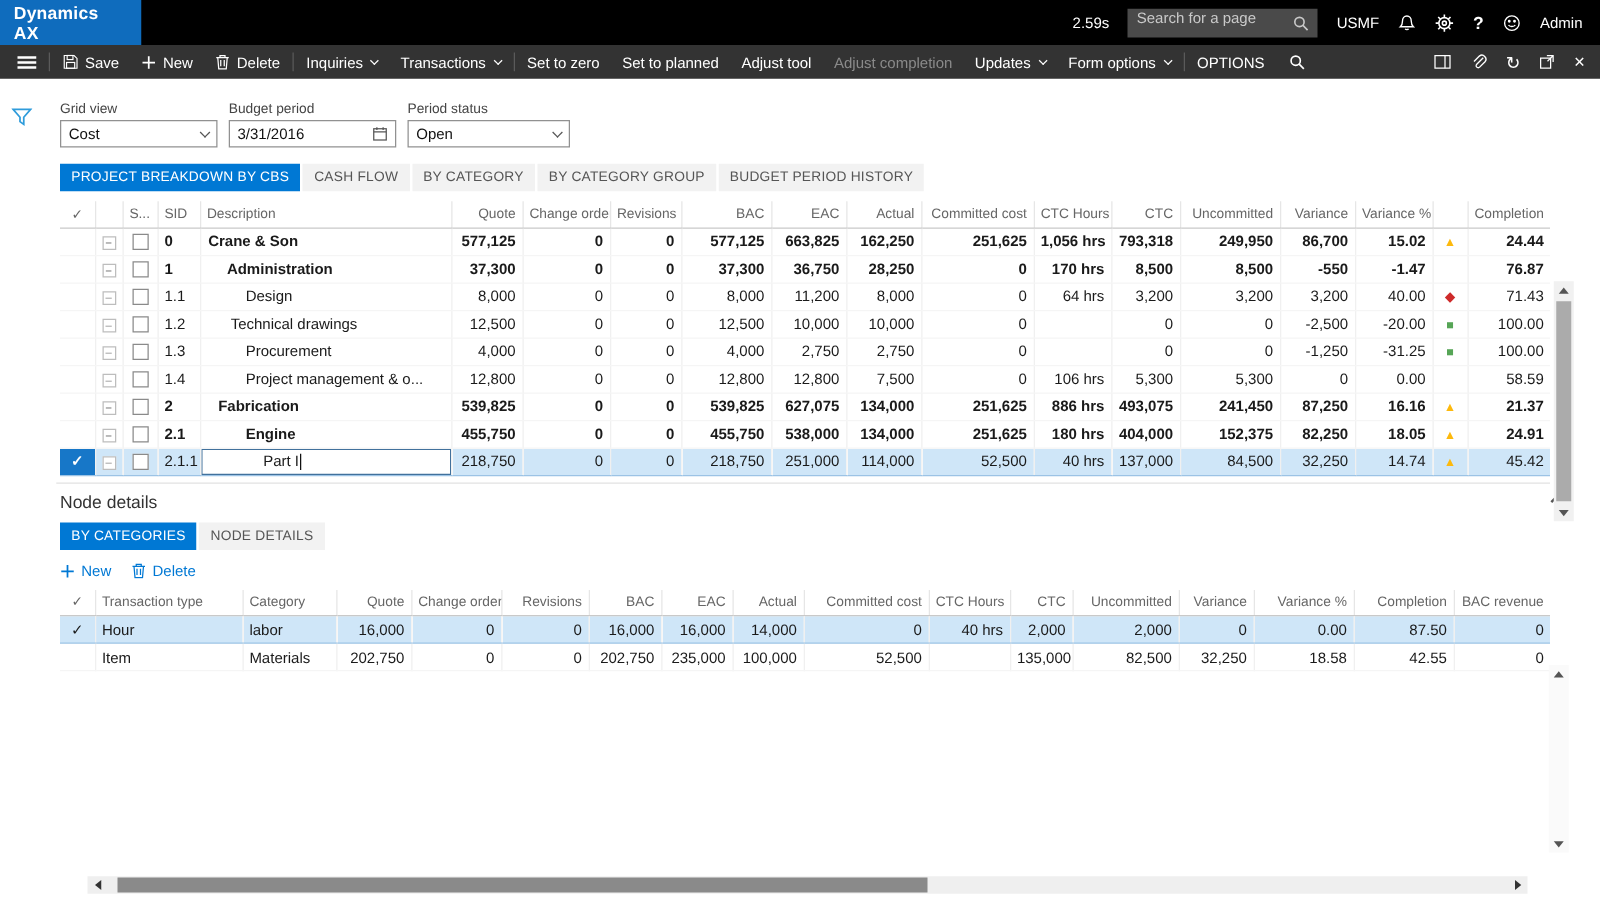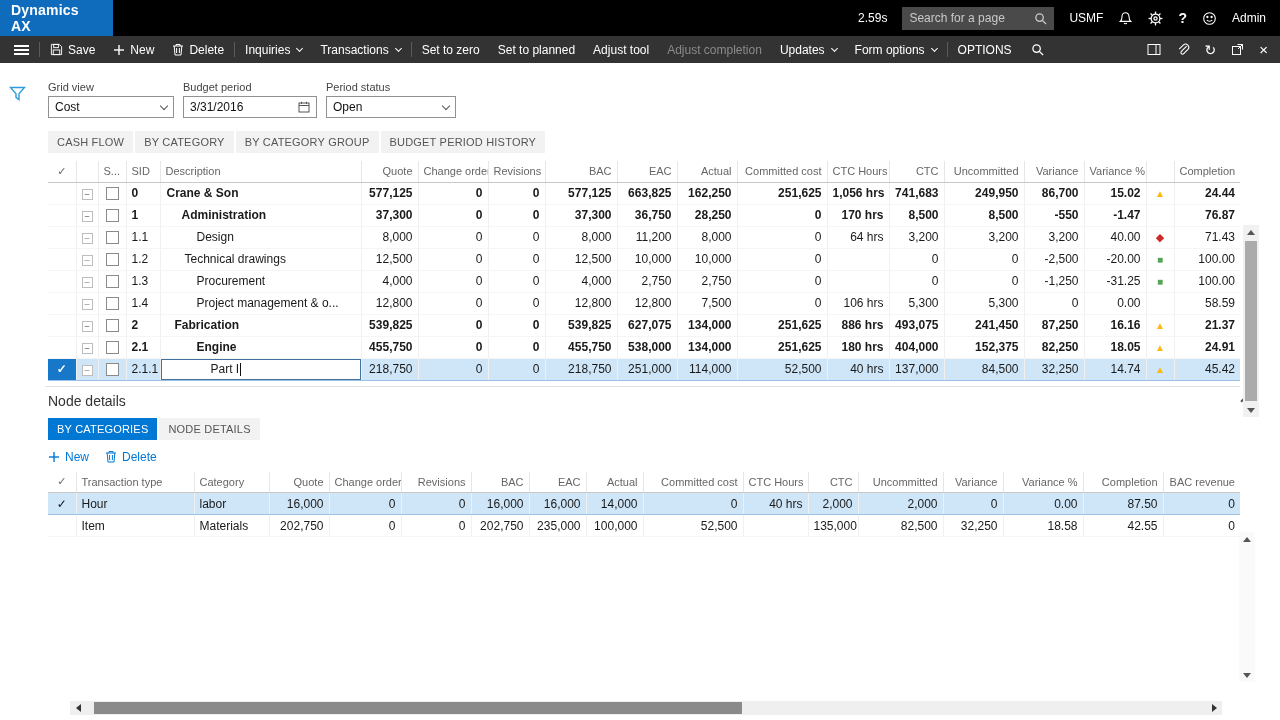--- a/index.html
+++ b/index.html
@@ -4,21 +4,21 @@
 <style>
 *{margin:0;padding:0;box-sizing:border-box}
 html,body{width:1280px;height:720px}
 body{font-family:"Liberation Sans",sans-serif;background:#fff;overflow:hidden;position:relative;font-size:12px;color:#1a1a1a}
 
 
 .topbar{height:36px;background:#000;display:flex;align-items:stretch;color:#fff}
 .brand{width:113px;background:#0f6cbd;display:flex;align-items:center;padding:0 11px;font-size:14px;font-weight:700;letter-spacing:.2px;cursor:pointer}
 .tb-right{margin-left:auto;display:flex;align-items:center;gap:15px;padding-right:14px}
 .timer{font-size:12px}
-.searchbox{width:152px;height:23px;background:#4a4a4a;display:flex;align-items:center;justify-content:space-between;padding:0 7px;color:#c9c9c9;cursor:text}
+.searchbox{width:152px;height:23px;background:#4a4a4a;display:flex;justify-content:space-between;padding:0 7px;color:#c9c9c9;cursor:text}
 .searchbox .ph{font-size:12px}
 .tb-ic{display:inline-flex;align-items:center;justify-content:center;cursor:pointer}
 .qmark{font-size:14px;font-weight:700}
 .company,.user{font-size:12px;cursor:pointer}
 
 
 .actionbar{height:27px;background:#333;display:flex;align-items:center;color:#fff;padding-left:8px}
 .hamb{width:15px;height:10px;border-top:2px solid #fff;border-bottom:2px solid #fff;position:relative;margin:0 9px 0 6px;cursor:pointer}
 .hamb::after{content:"";position:absolute;left:0;right:0;top:2px;height:2px;background:#fff}
 .ab-items{display:flex;align-items:center;height:100%}
@@ -272,20 +272,21 @@
       <div class="filter">
         <div class="flabel">Period status</div>
         <div class="fld" style="width: 130px;">
           <span class="fval">Open</span>
           <span class="chev-dk"></span>
         </div>
       </div>
     </div>
 
   <div id="main-tabs" class="tabs">
+      <div class="tab active">PROJECT BREAKDOWN BY CBS</div>
       <div class="tab">CASH FLOW</div>
       <div class="tab">BY CATEGORY</div>
       <div class="tab">BY CATEGORY GROUP</div>
       <div class="tab">BUDGET PERIOD HISTORY</div>
     </div>
 
   <div class="grid-area">
     <table id="main-grid">
         <colgroup>
           <col style="width: 28px;">
@@ -339,21 +340,21 @@
             <td class="a-l">0</td>
             <td class="a-l" style="padding-left: 6px;">Crane &amp; Son</td>
             <td class="a-r">577,125</td>
             <td class="a-r">0</td>
             <td class="a-r">0</td>
             <td class="a-r">577,125</td>
             <td class="a-r">663,825</td>
             <td class="a-r">162,250</td>
             <td class="a-r">251,625</td>
             <td class="a-r">1,056 hrs</td>
-            <td class="a-r">741,683</td>
+            <td class="a-r">793,318</td>
             <td class="a-r">249,950</td>
             <td class="a-r">86,700</td>
             <td class="a-r">15.02</td>
             <td class="a-c"><span class="sticon st-warn">▲</span></td>
             <td class="a-r">24.44</td>
           </tr>
           <tr class="bold ">
             <td class="a-c"></td>
             <td class="a-c"><span class="expando">–</span></td>
             <td class="a-c"><input type="checkbox" style=""></td>

